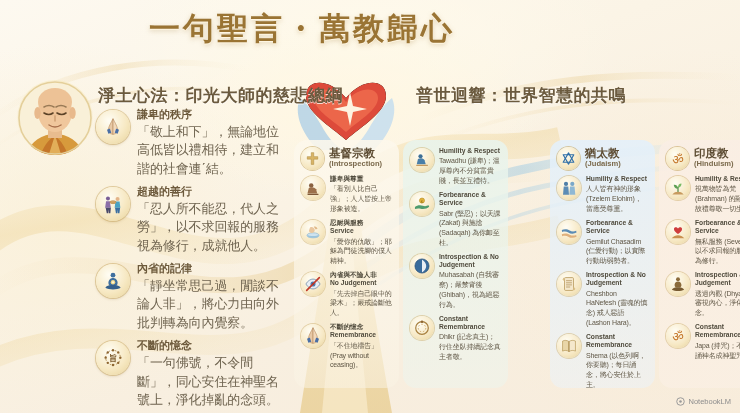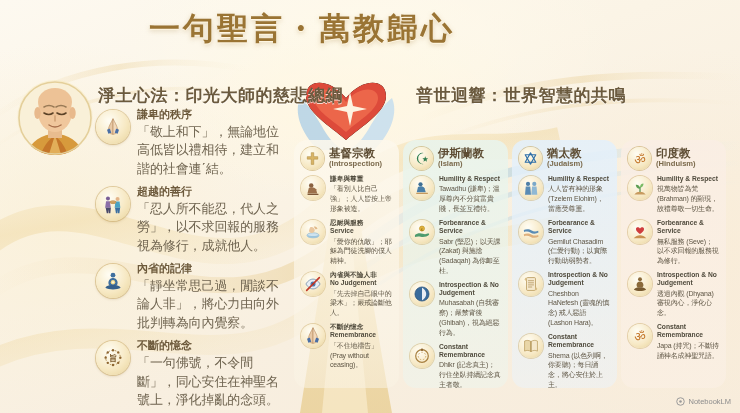--- a/index.html
+++ b/index.html
@@ -67,21 +67,21 @@
 
   
   #panels{position:absolute;left:294px;top:140px;display:flex;gap:4px;z-index:11;}
   .panel{
     width:105px;height:248px;border-radius:13px;
     padding:7px 7px 4px 7px;box-sizing:border-box;
     position:relative;overflow:hidden;
   }
   .p-chr{background:linear-gradient(180deg,rgba(253,248,236,.88),rgba(250,243,228,.55));}
   .p-isl{background:linear-gradient(180deg,rgba(233,244,236,.9),rgba(236,245,238,.5));}
-  .p-jud{background:linear-gradient(180deg,rgba(228,240,250,.9),rgba(234,243,251,.5));}
+  .p-jud{background:linear-gradient(180deg,rgba(228,240,250,.9),rgba(234,243,251,.5));margin-left:38px;}
   .p-hin{background:linear-gradient(180deg,rgba(250,238,228,.9),rgba(251,241,232,.5));}
 
   .p-head{display:flex;align-items:flex-start;gap:5px;margin-bottom:5px;}
   .p-badge{
     width:23px;height:23px;flex:0 0 23px;border-radius:50%;
     background:radial-gradient(circle at 38% 30%,#fffdf3 0%,#f6e8c3 60%,#e6d097 100%);
     box-shadow:0 0 0 1px rgba(200,170,105,.6);
     display:flex;align-items:center;justify-content:center;
   }
   .p-name{
@@ -394,32 +394,20 @@
           <div class="p-body">
             <div class="p-lab">
               <div>不斷的憶念</div>
               <div>Remembrance</div>
             </div>
             <div class="p-txt">「不住地禱告」(Pray without ceasing)。</div>
           </div>
         </div>
       </div>
       <div class="panel p-isl">
-        <div class="p-head">
-          <div class="p-badge">
-            <svg width="15" height="15" viewBox="0 0 24 24">
-              <path d="M15.4 3.2 A 9 9 0 1 0 15.4 20.8 A 7.2 7.2 0 1 1 15.4 3.2 z" fill="#2e7d4f"></path>
-              <path d="M18 8.4 l1.2 3.1 3.3 .2 -2.5 2.1 .8 3.2 -2.8 -1.8 -2.8 1.8 .8 -3.2 -2.5 -2.1 3.3 -.2 z" fill="#2e7d4f"></path>
-            </svg>
-          </div>
-          <div>
-            <div class="p-name">伊斯蘭教</div>
-            <div class="p-en">(Islam)</div>
-          </div>
-        </div>
         <div class="p-row">
           <div class="p-ic">
             <svg width="18" height="18" viewBox="0 0 24 24">
               <circle cx="10" cy="7" r="2.8" fill="#3e6f95"></circle>
               <path d="M6.6 10.6 c 3 -1.6 7 -1 8.8 1.6 l 1.6 5.4 h-12 z" fill="#4a7fa8"></path>
               <path d="M4.6 18.2 h15 l .4 1.8 h-15.8 z" fill="#c79a5e"></path>
             </svg>
           </div>
           <div class="p-body">
             <div class="p-lab">

